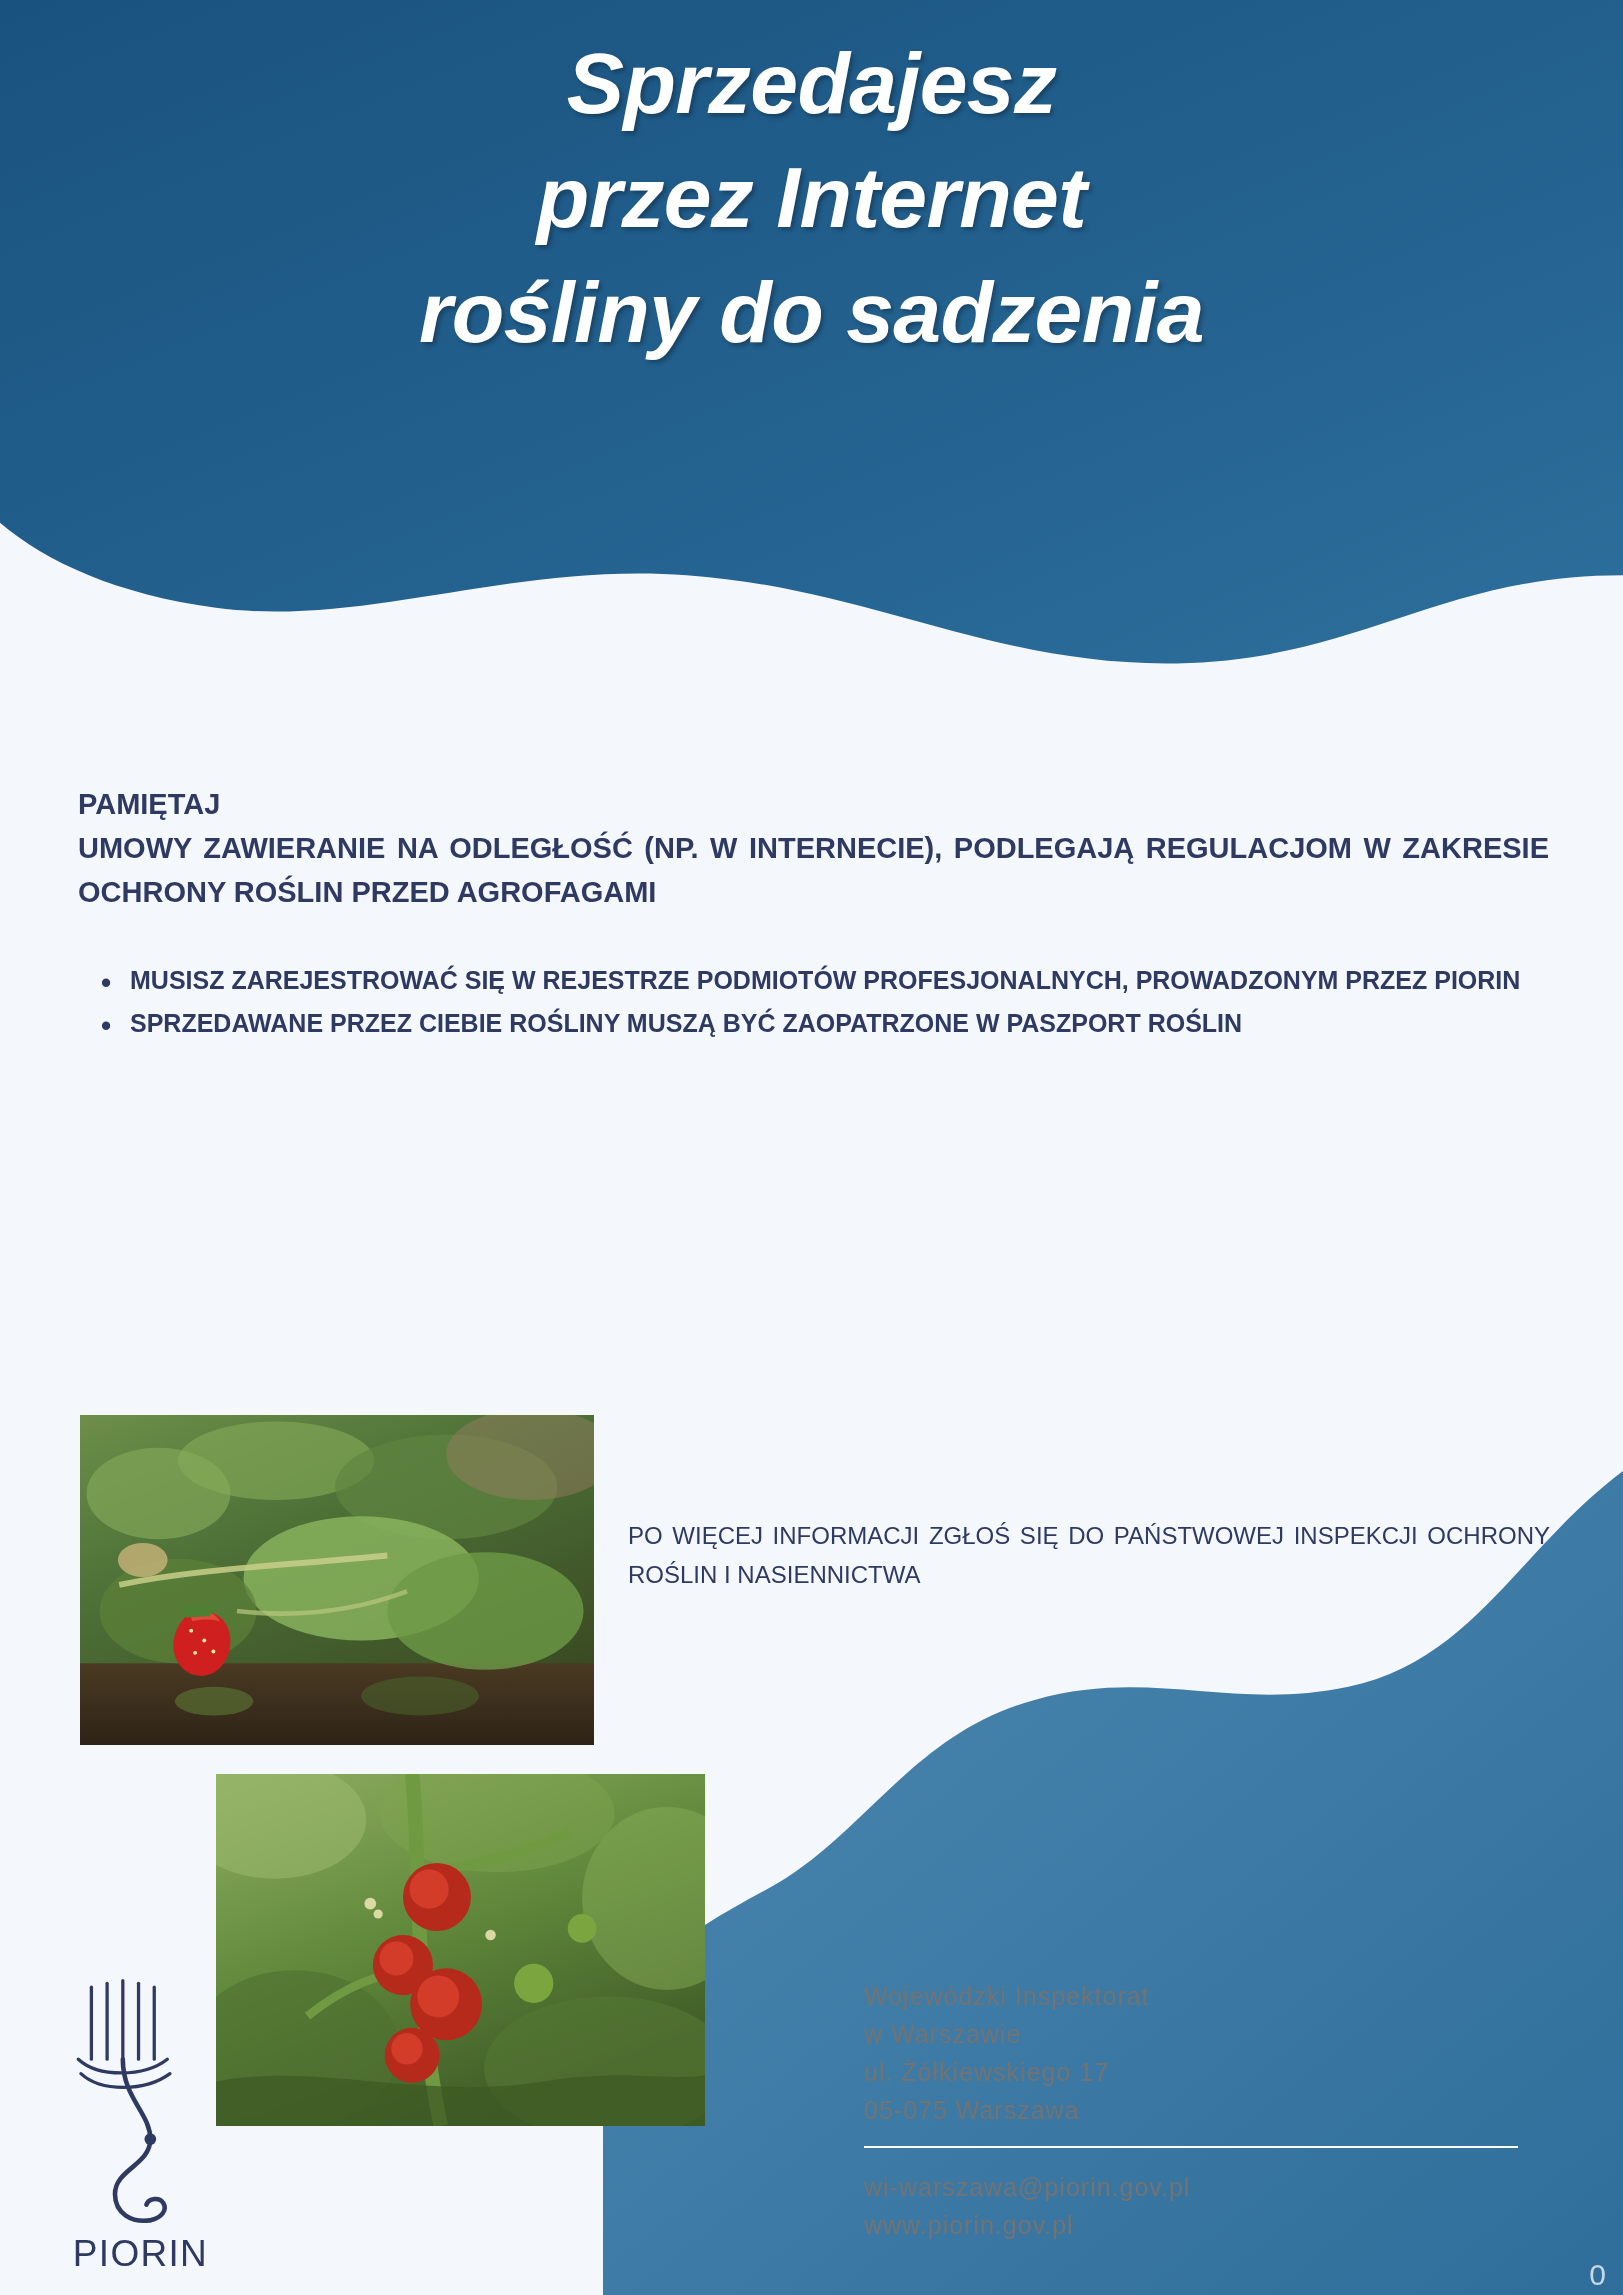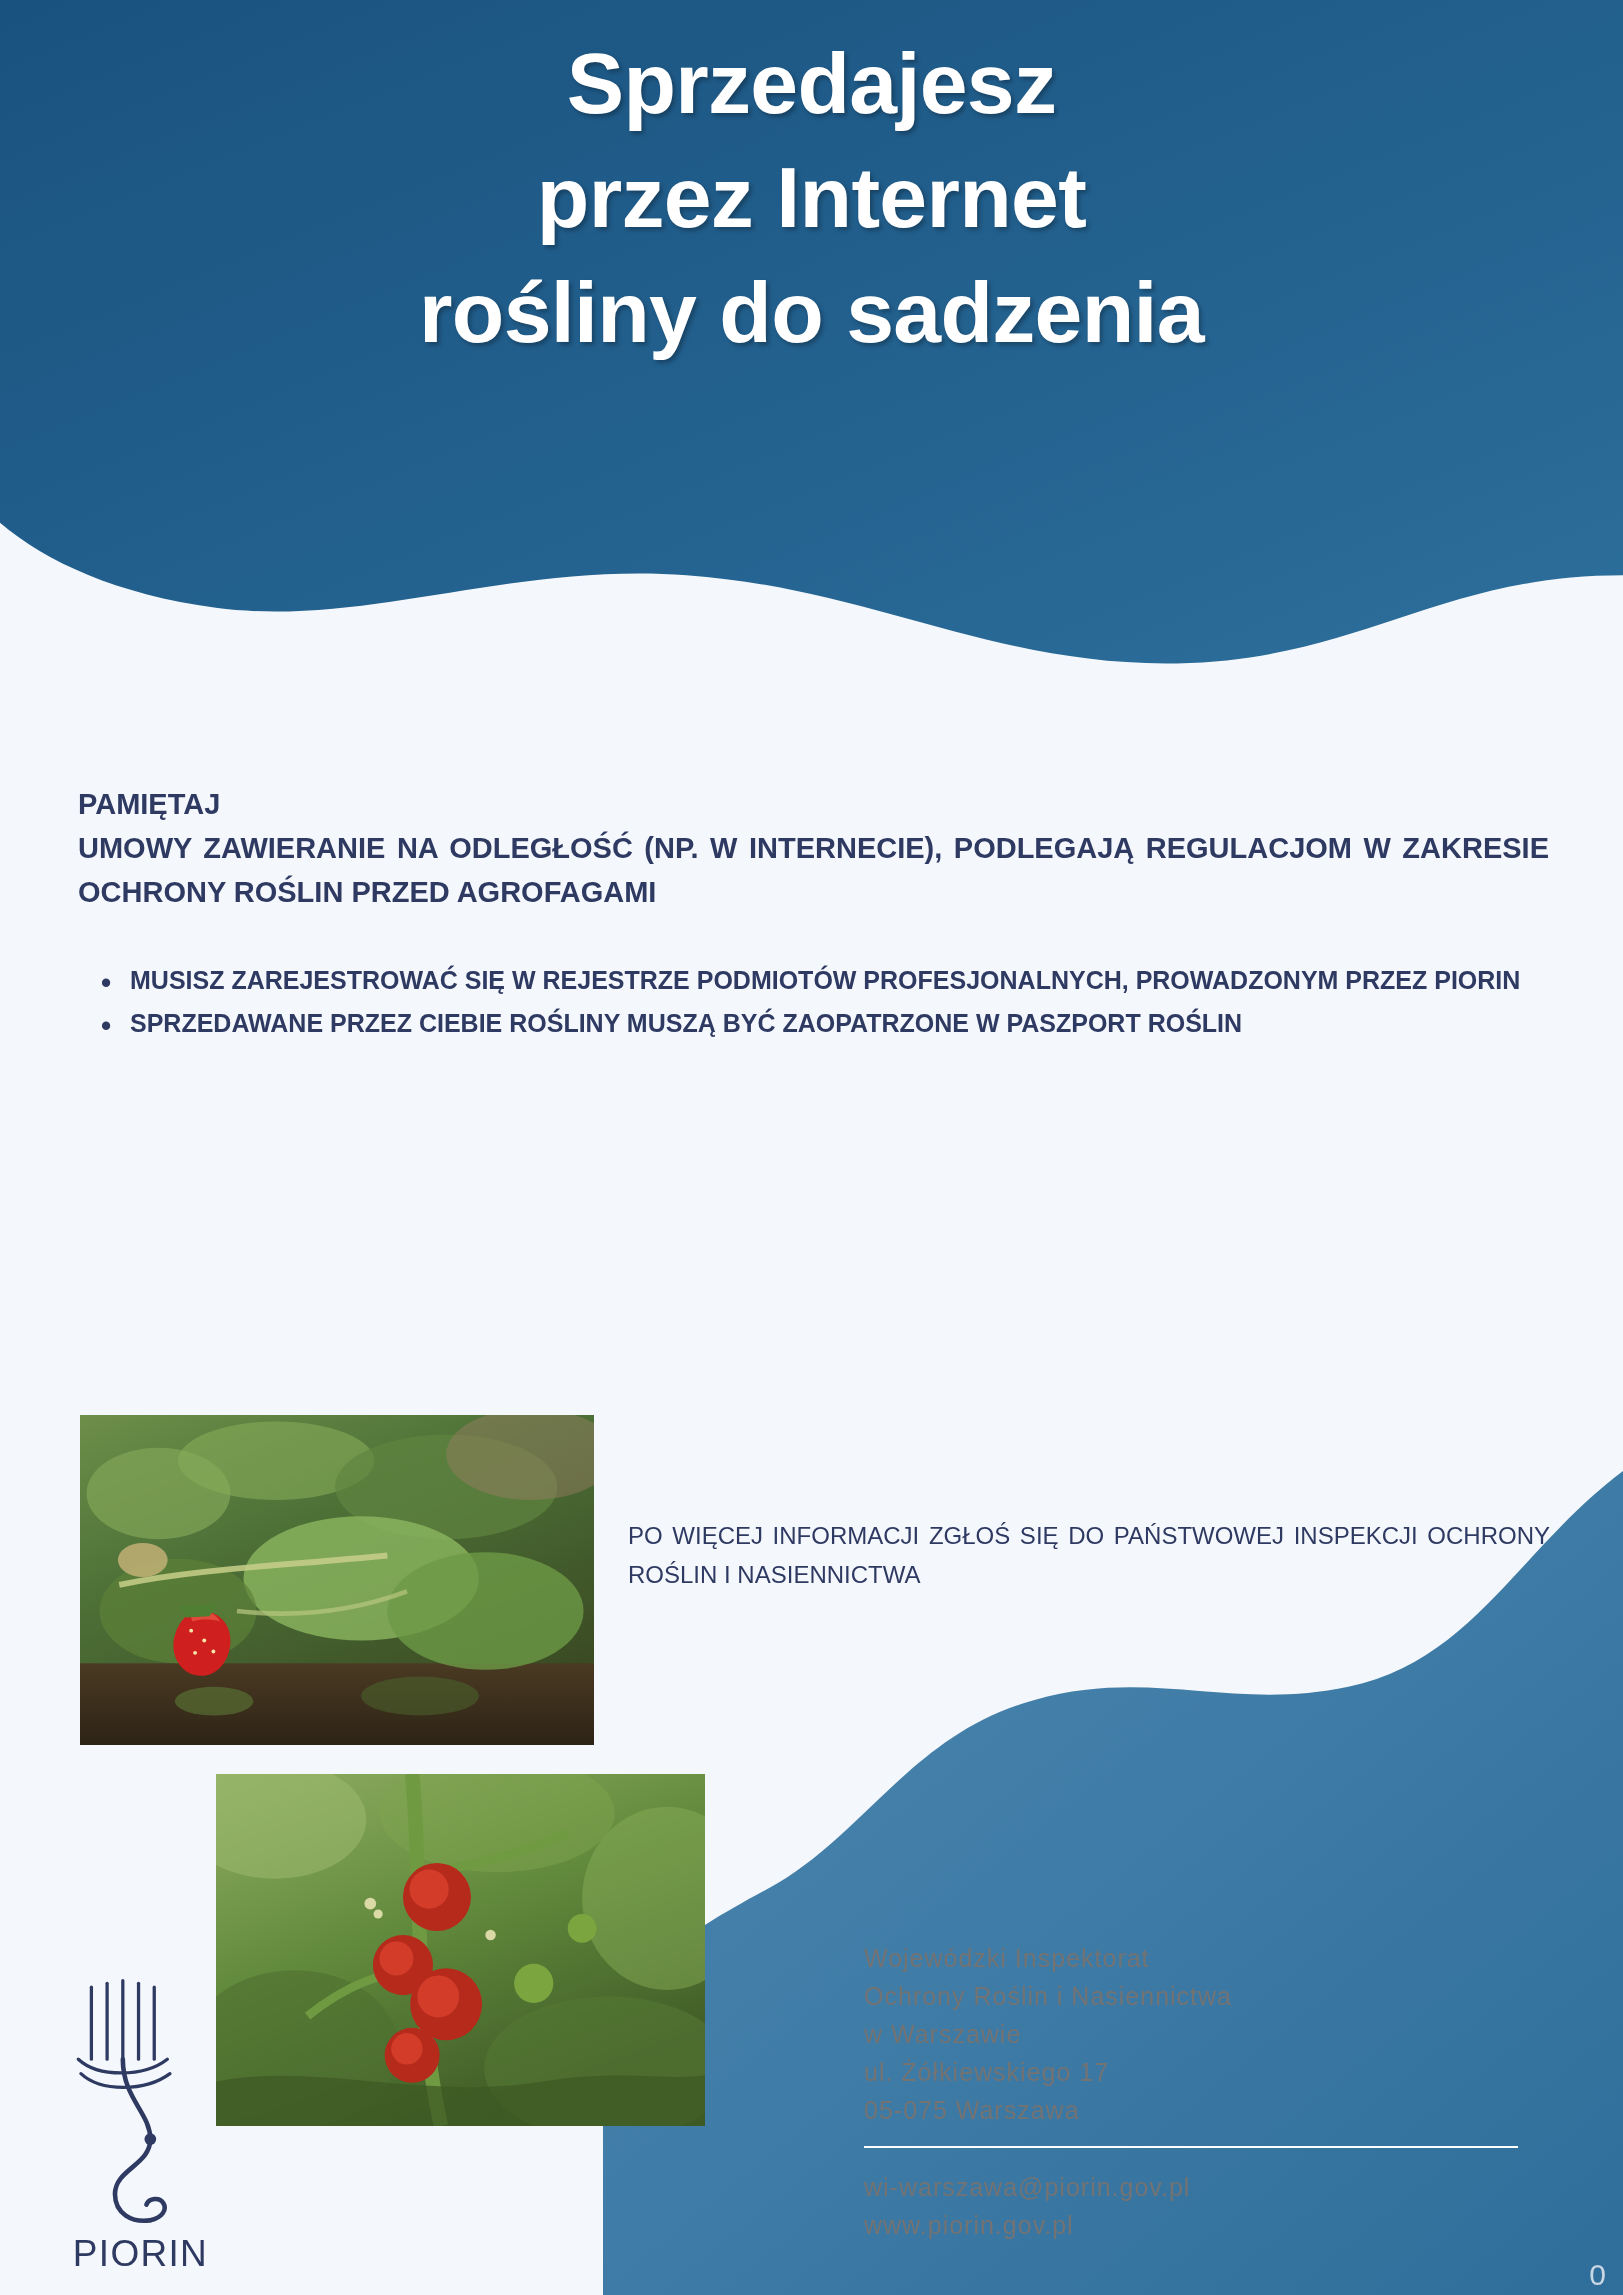--- a/index.html
+++ b/index.html
@@ -35,21 +35,21 @@
     width: 1623px;
     z-index: 3;
     text-align: center;
     color: #ffffff;
     font-weight: bold;
     font-size: 86px;
     line-height: 1.33;
     letter-spacing: -0.7px;
     text-shadow: 2.6px 2.6px 4.6px rgba(0,0,0,0.28);
   }
-  .title-block .tline { display: block; }
+  .title-block .tline { display: block; font-style: italic; }
 
   
   .footer-wave {
     position: absolute;
     right: 0;
     bottom: 0;
     width: 1020px;
     height: 824px;
     z-index: 1;
   }
@@ -309,21 +309,20 @@
         <circle cx="560" cy="236" r="22"></circle>
       </g>
       <path d="M0,470 C150,440 320,500 500,470 C620,450 700,470 748,460 L748,538 L0,538 Z" fill="#3d5a24" opacity="0.75"></path>
     </svg>
   </div>
 
   <div class="info-text">PO WIĘCEJ INFORMACJI ZGŁOŚ SIĘ DO PAŃSTWOWEJ INSPEKCJI OCHRONY ROŚLIN I NASIENNICTWA</div>
 
   <div class="contact">
     <span class="cline">Wojewódzki Inspektorat</span>
-    <span class="cline">Ochrony Roślin i Nasiennictwa</span>
     <span class="cline">w Warszawie</span>
     <span class="cline">ul. Żółkiewskiego 17</span>
     <span class="cline">05-075 Warszawa</span>
     <div class="divider"></div>
     <span class="cline">wi-warszawa@piorin.gov.pl</span>
     <span class="cline">www.piorin.gov.pl</span>
   </div>
 
   <div class="logo">
     <svg viewBox="0 0 270 420" aria-hidden="true">

